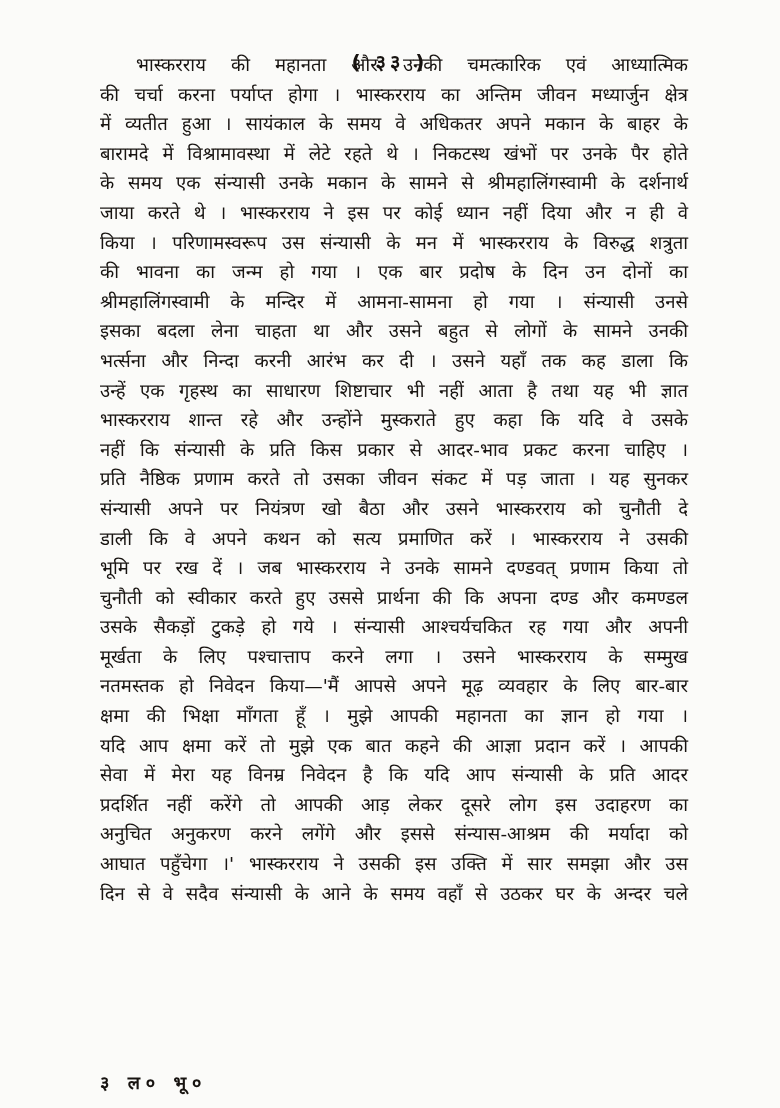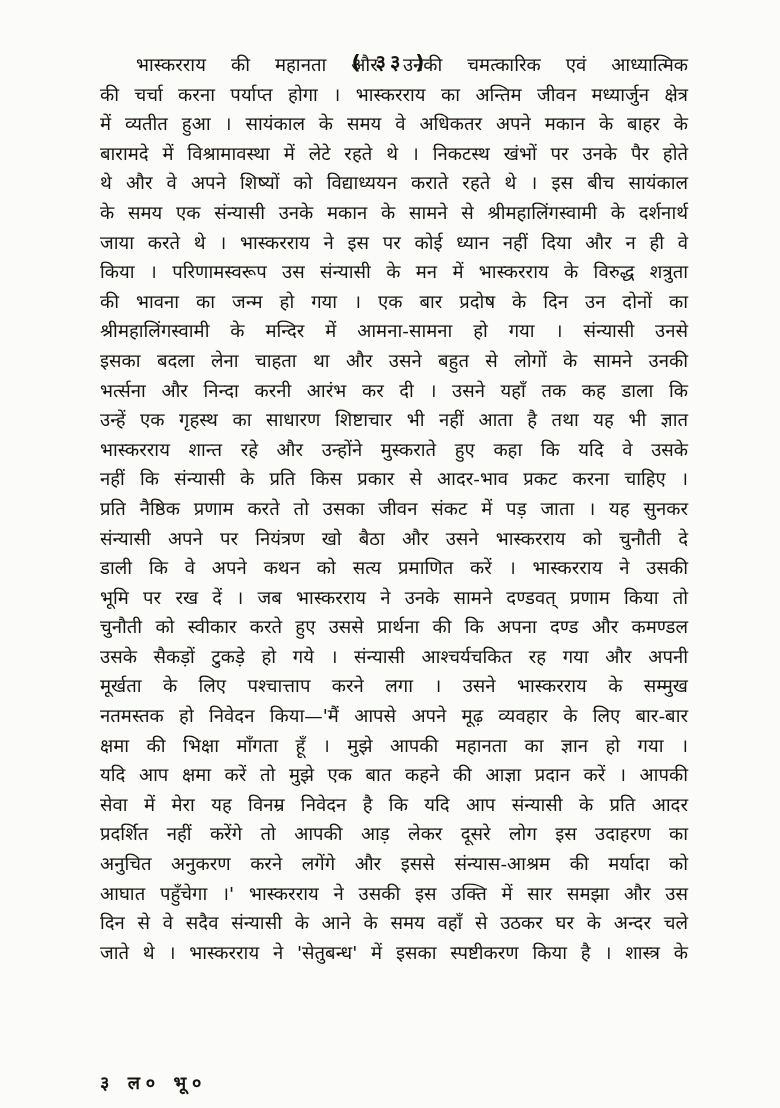--- a/index.html
+++ b/index.html
@@ -61,21 +61,20 @@
 <body>
 
 <div class="page">
   <div class="page-number">( ३३ )</div>
 
   <div class="text-block">
       <div class="text-line first-line">भास्करराय की महानता और उनकी चमत्कारिक एवं आध्यात्मिक</div>
       <div class="text-line">की चर्चा करना पर्याप्त होगा ।  भास्करराय का अन्तिम जीवन मध्यार्जुन क्षेत्र</div>
       <div class="text-line">में व्यतीत हुआ ।  सायंकाल के समय वे अधिकतर अपने मकान के बाहर के</div>
       <div class="text-line">बारामदे में विश्रामावस्था में लेटे रहते थे ।  निकटस्थ खंभों पर उनके पैर होते</div>
-      <div class="text-line">थे और वे अपने शिष्यों को विद्याध्ययन कराते रहते थे ।  इस बीच सायंकाल</div>
       <div class="text-line">के समय एक संन्यासी उनके मकान के सामने से श्रीमहालिंगस्वामी के दर्शनार्थ</div>
       <div class="text-line">जाया करते थे ।  भास्करराय ने इस पर कोई ध्यान नहीं दिया और न ही वे</div>
       <div class="text-line">किया ।  परिणामस्वरूप उस संन्यासी के मन में भास्करराय के विरुद्ध शत्रुता</div>
       <div class="text-line">की भावना का जन्म हो गया ।  एक बार प्रदोष के दिन उन दोनों का</div>
       <div class="text-line">श्रीमहालिंगस्वामी के मन्दिर में आमना-सामना हो गया ।  संन्यासी उनसे</div>
       <div class="text-line">इसका बदला लेना चाहता था और उसने बहुत से लोगों के सामने उनकी</div>
       <div class="text-line">भर्त्सना और निन्दा करनी आरंभ कर दी ।  उसने यहाँ तक कह डाला कि</div>
       <div class="text-line">उन्हें एक गृहस्थ का साधारण शिष्टाचार भी नहीं आता है तथा यह भी ज्ञात</div>
       <div class="text-line">भास्करराय शान्त रहे और उन्होंने मुस्कराते हुए कहा कि यदि वे उसके</div>
       <div class="text-line">नहीं कि संन्यासी के प्रति किस प्रकार से आदर-भाव प्रकट करना चाहिए ।</div>
@@ -87,17 +86,16 @@
       <div class="text-line">उसके सैकड़ों टुकड़े हो गये ।  संन्यासी आश्चर्यचकित रह गया और अपनी</div>
       <div class="text-line">मूर्खता के लिए पश्चात्ताप करने लगा ।  उसने भास्करराय के सम्मुख</div>
       <div class="text-line">नतमस्तक हो निवेदन किया—'मैं आपसे अपने मूढ़ व्यवहार के लिए बार-बार</div>
       <div class="text-line">क्षमा की भिक्षा माँगता हूँ ।  मुझे आपकी महानता का ज्ञान हो गया ।</div>
       <div class="text-line">यदि आप क्षमा करें तो मुझे एक बात कहने की आज्ञा प्रदान करें ।  आपकी</div>
       <div class="text-line">सेवा में मेरा यह विनम्र निवेदन है कि यदि आप संन्यासी के प्रति आदर</div>
       <div class="text-line">प्रदर्शित नहीं करेंगे तो आपकी आड़ लेकर दूसरे लोग इस उदाहरण का</div>
       <div class="text-line">अनुचित अनुकरण करने लगेंगे और इससे संन्यास-आश्रम की मर्यादा को</div>
       <div class="text-line">आघात पहुँचेगा ।'  भास्करराय ने उसकी इस उक्ति में सार समझा और उस</div>
       <div class="text-line">दिन से वे सदैव संन्यासी के आने के समय वहाँ से उठकर घर के अन्दर चले</div>
-      <div class="text-line">जाते थे ।  भास्करराय ने 'सेतुबन्ध' में इसका स्पष्टीकरण किया है ।  शास्त्र के</div>
     </div>
 
   <div class="footer-sig">३ ल० भू०</div>
 </div>
 
 </body></html>

